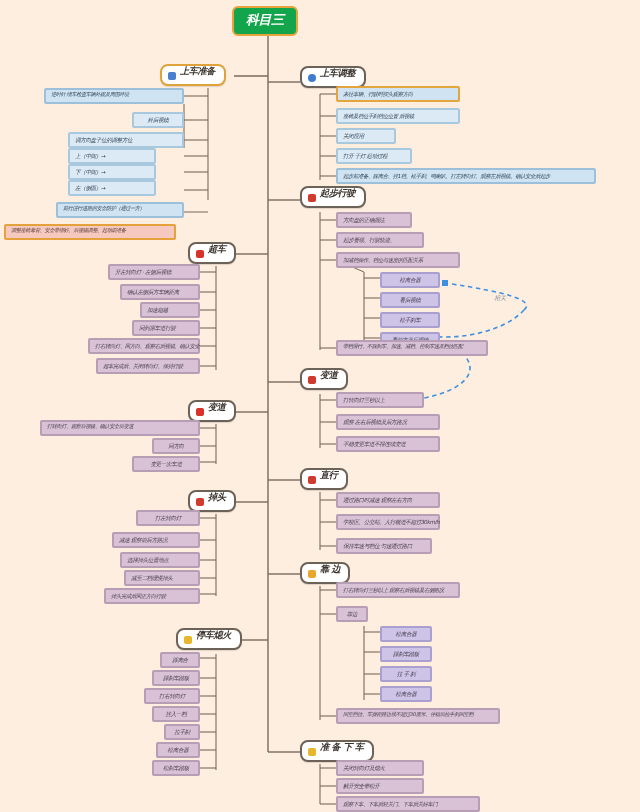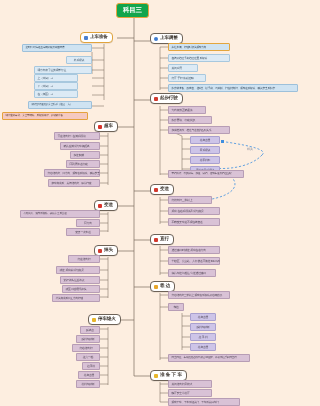--- a/index.html
+++ b/index.html
@@ -3,21 +3,21 @@
 <meta charset="utf-8">
 <style>
   html,body{margin:0;padding:0;}
   body{
     width:300px;height:406px;
     background:#fdeee0;
     font-family:"DejaVu Sans","Liberation Sans",sans-serif;
     overflow:hidden;
     position:relative;
   }
-  #stage{position:absolute;left:0;top:0;width:300px;height:406px;}
+  #stage{position:absolute;left:0;top:0;width:300px;height:406px;font-style:italic;}
   svg.wires{position:absolute;left:0;top:0;width:300px;height:406px;pointer-events:none;}
 
   .node{position:absolute;box-sizing:border-box;white-space:nowrap;
         line-height:1;letter-spacing:-0.2px;}
 
   
   .root{
     background:#12a54c;border:1.5px solid #e8a33d;border-radius:3px;
     color:#ffffff;font-size:6.5px;font-weight:bold;
     padding:3px 6px;text-align:center;

